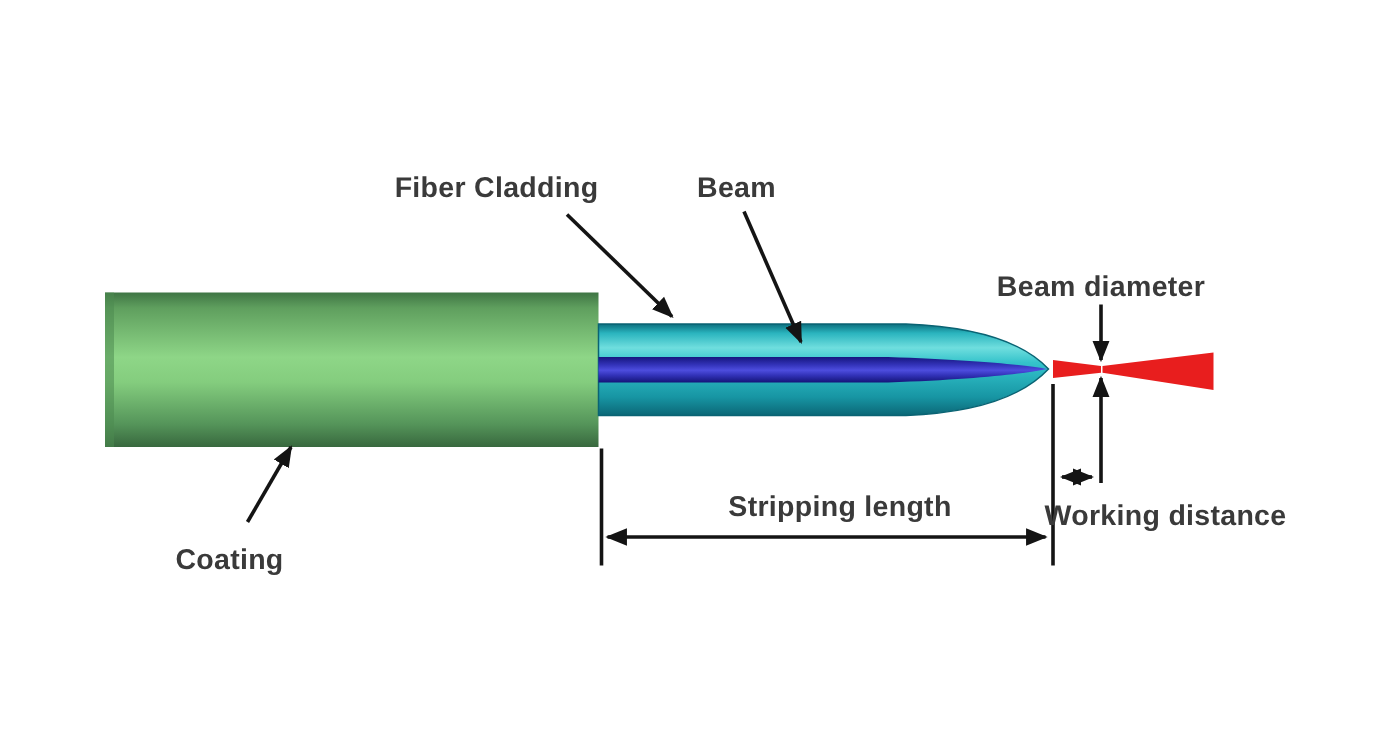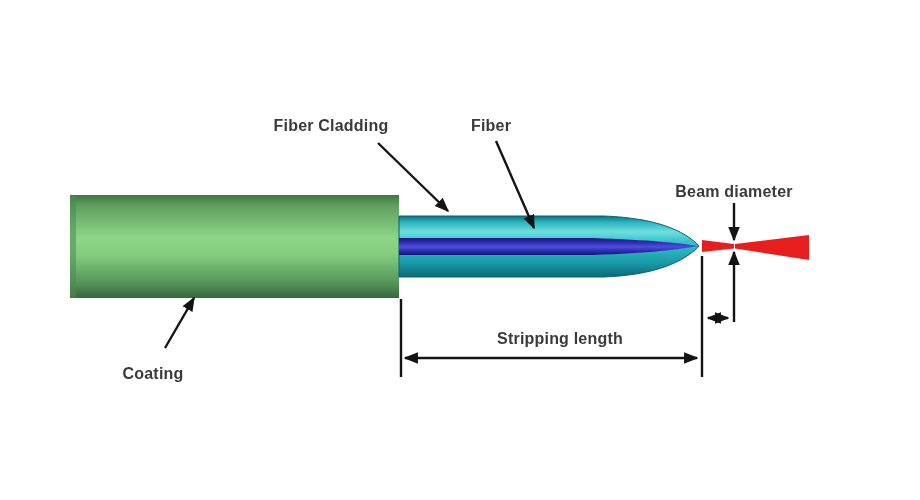--- a/index.html
+++ b/index.html
@@ -16,21 +16,21 @@
     overflow: hidden;
   }
   .stage svg {
     position: absolute;
     left: 0;
     top: 0;
   }
   .diagram-label {
     position: absolute;
     transform: translate(-50%, -50%);
-    font-size: 16px;
+    font-size: 19px;
     font-weight: 600;
     color: #3a3a3a;
     white-space: nowrap;
     letter-spacing: 0.2px;
     user-select: none;
   }
 </style>
 </head>
 <body>
 
@@ -88,22 +88,23 @@
       <line x1="401" y1="299" x2="401" y2="377"></line>
       <line x1="702" y1="256" x2="702" y2="377"></line>
 
       <line x1="405" y1="358" x2="697" y2="358" marker-start="url(#arrowHead)" marker-end="url(#arrowHead)"></line>
       <line x1="708" y1="318" x2="728" y2="318" marker-start="url(#arrowHead)" marker-end="url(#arrowHead)"></line>
     </g>
   </svg>
 
   <div class="diagram-label" style="left:331px; top:126px;">Fiber Cladding</div>
 
-  <div class="diagram-label" style="left:491px; top:126px;">Fiber</div>
+  <div class="diagram-label" style="left:491px; top:126px;">Beam</div>
 
   <div class="diagram-label" style="left:153px; top:374px;">Coating</div>
 
   <div class="diagram-label" style="left:734px; top:192px;">Beam diameter</div>
 
   <div class="diagram-label" style="left:560px; top:339px;">Stripping length</div>
 
+  <div class="diagram-label" style="left:777px; top:345px;">Working distance</div>
 
 </div>
 
 </body></html>

